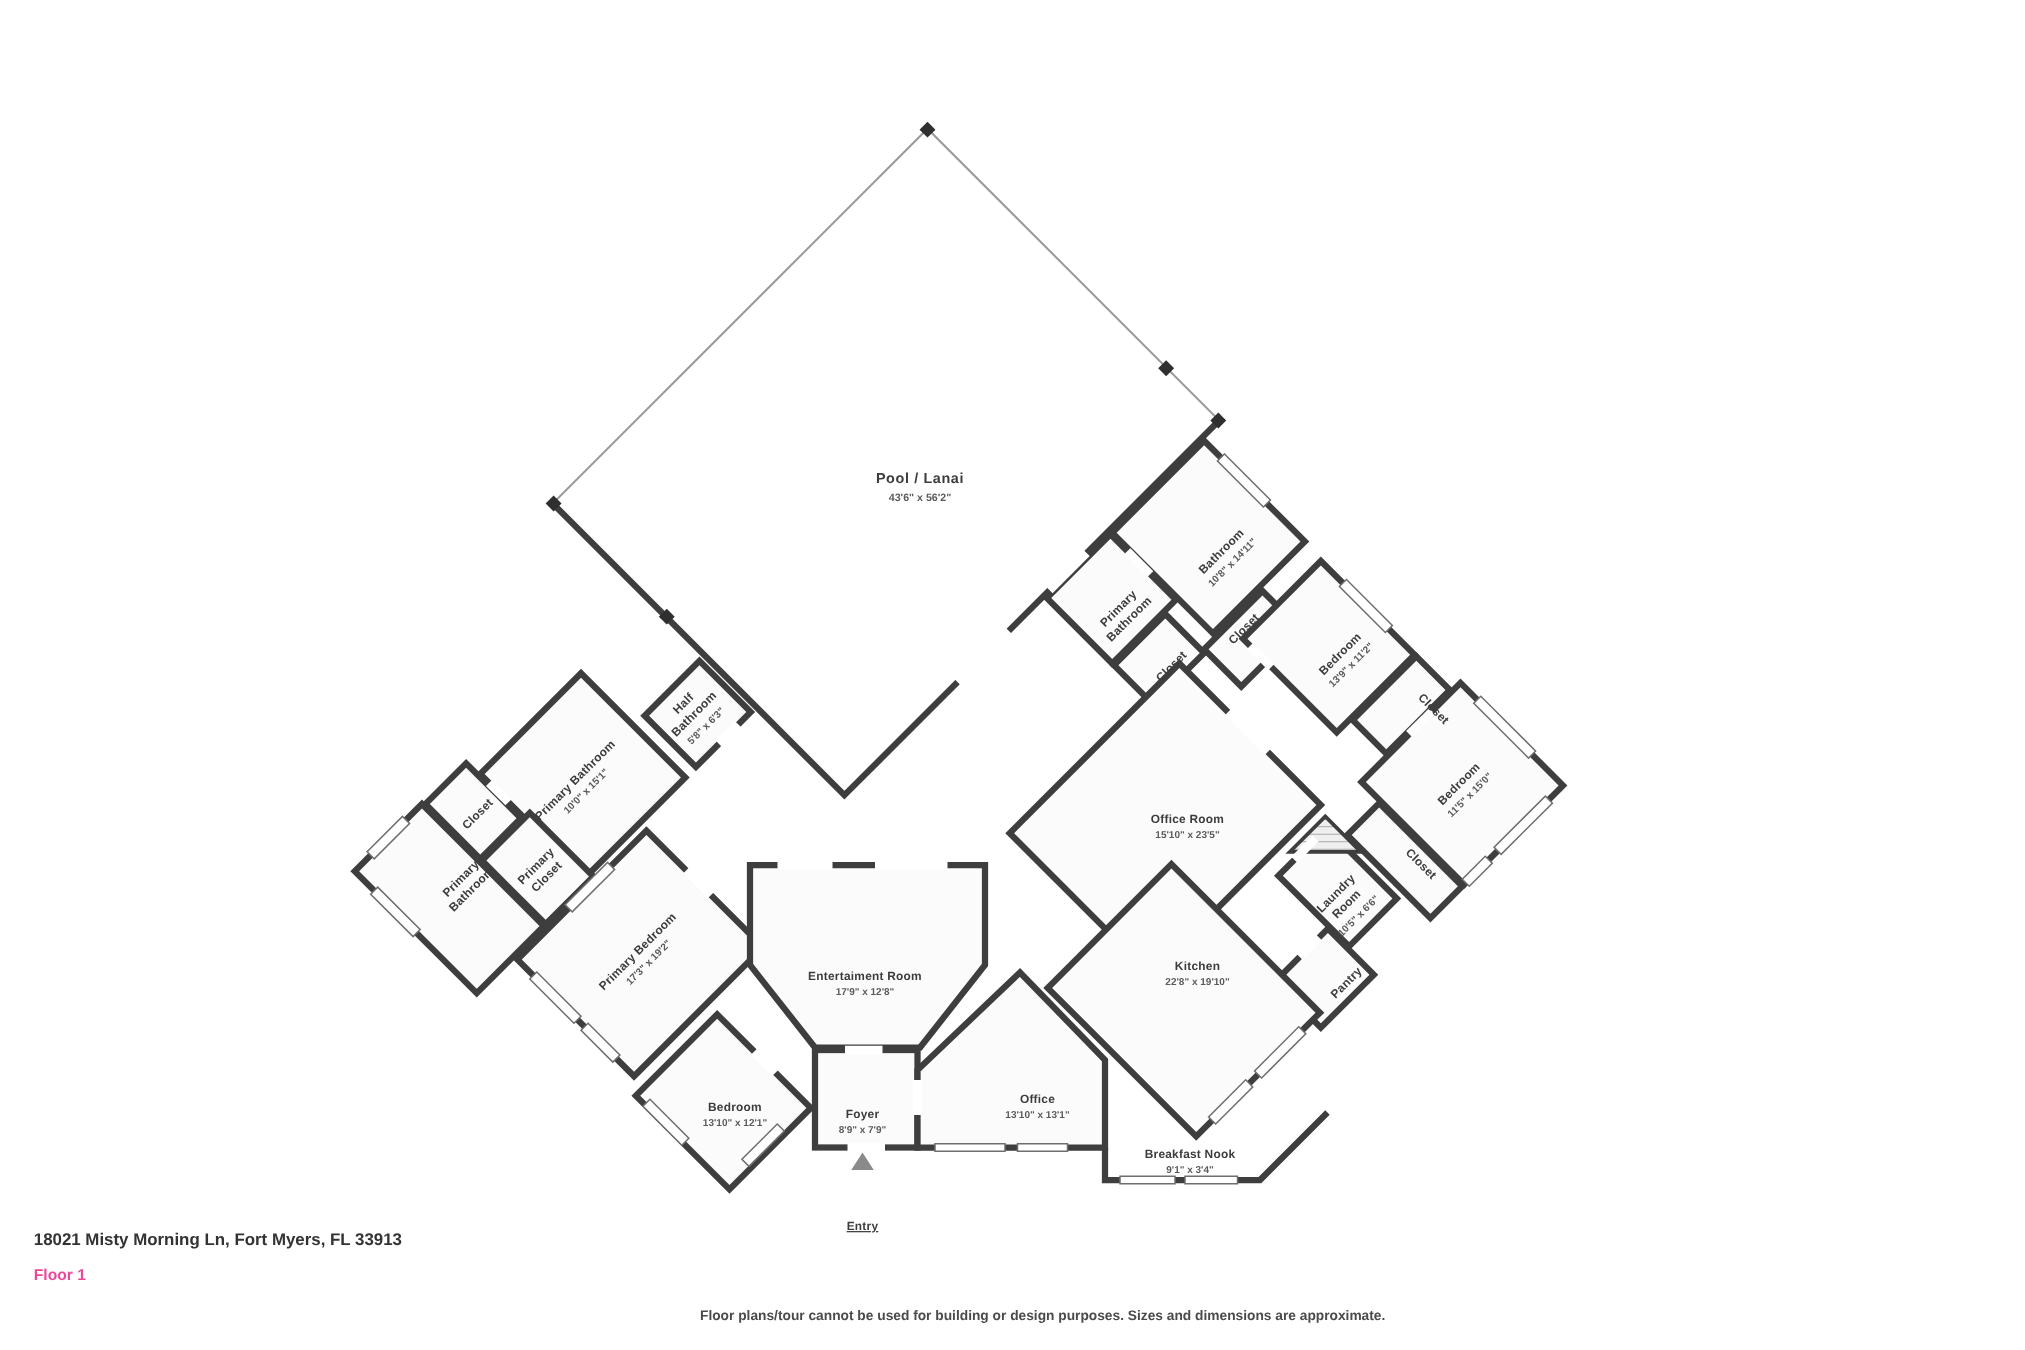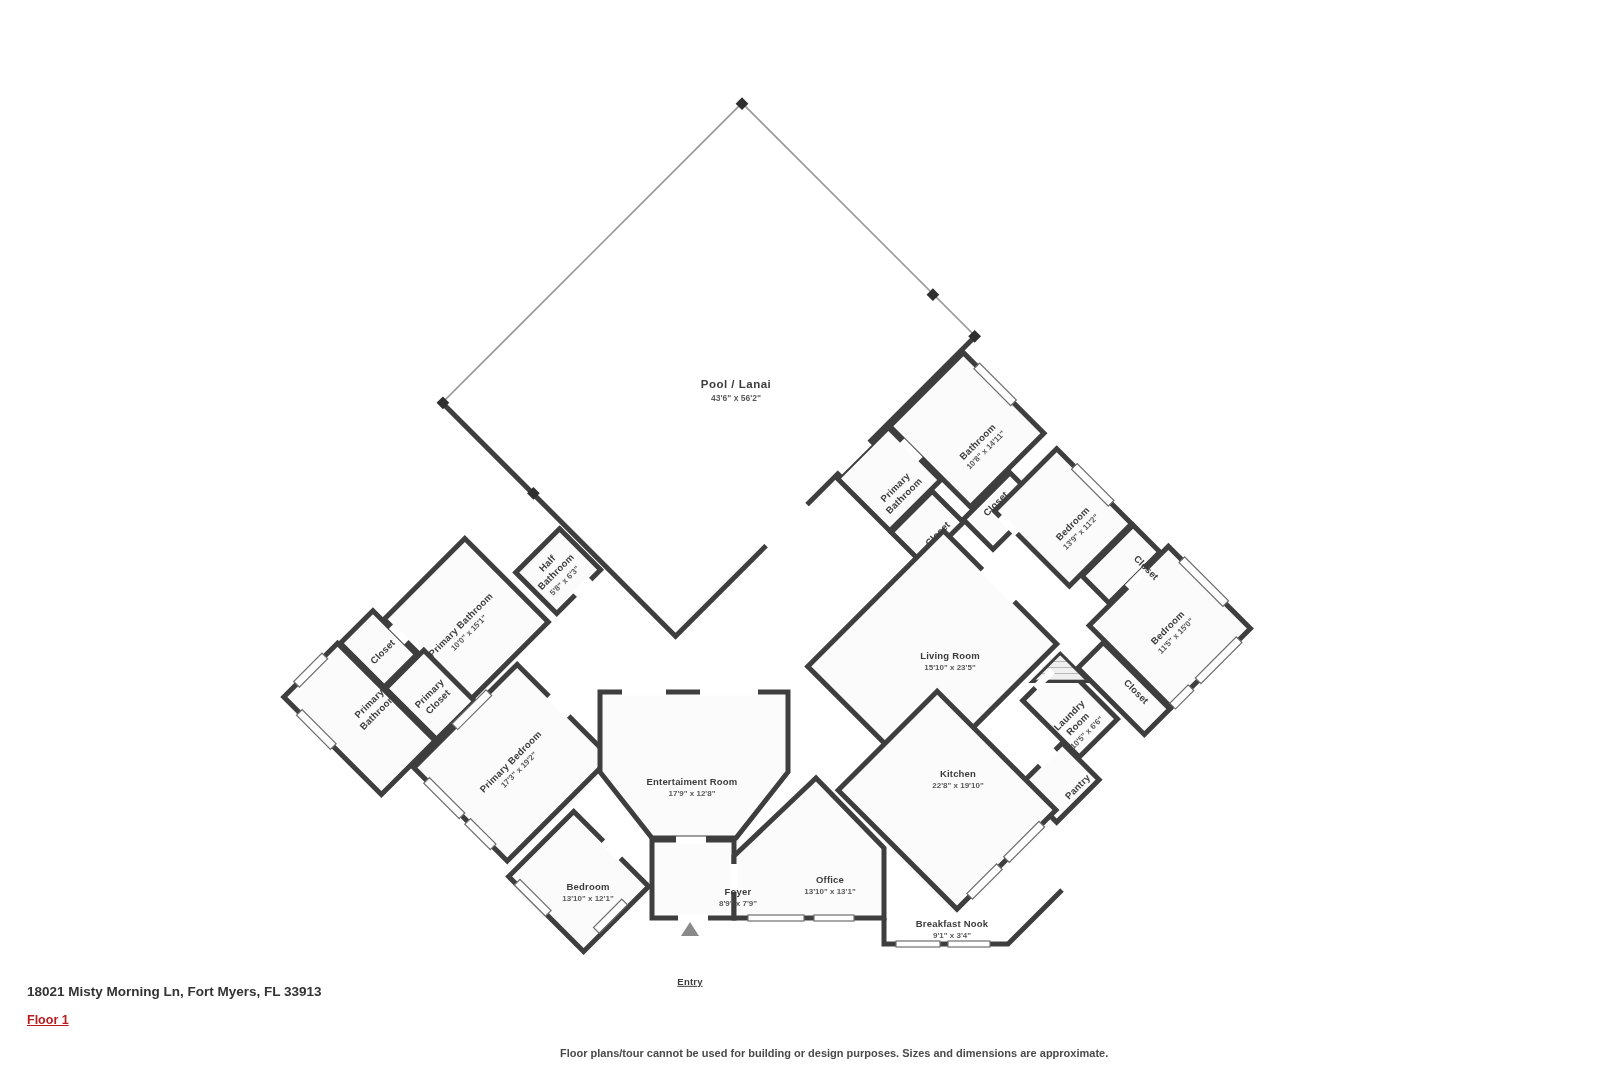--- a/index.html
+++ b/index.html
@@ -15,21 +15,21 @@
   .hatchtri{fill:url(#hatchP);stroke:var(--wall,#3e3e3e);stroke-width:3;}
   #labels{position:absolute;left:0;top:0;width:1620px;height:1080px;pointer-events:none;}
   .rlabel{position:absolute;text-align:center;color:var(--labelc,#3c3c3c);
           transform:translate(-50%,-50%) rotate(var(--r,0deg));
           white-space:pre-line;line-height:1.3;}
   .rlabel .nm{font-weight:bold;font-size:9.5px;display:block;letter-spacing:.2px;}
   .rlabel .dm{font-weight:bold;font-size:8px;display:block;color:#5a5a5a;margin-top:1px;}
   .poolsize .nm{font-size:11.5px;letter-spacing:.5px;}
   .poolsize .dm{font-size:8.5px;}
   .addr{position:absolute;left:27px;top:984px;font-weight:bold;font-size:13.5px;color:#333333;text-align:right;}
-  .floorlbl{position:absolute;left:27px;top:1013px;font-weight:bold;font-size:12.5px;color:#b91c1c;text-decoration:underline;}
+  .floorlbl{position:absolute;left:27px;top:1013px;font-weight:bold;font-size:12.5px;color:#ec4899;}
   .disc{position:absolute;left:560px;top:1018px;font-weight:bold;font-size:11px;color:#4a4a4a;margin-top:29px;}
 </style>
 </head>
 <body>
 
 <div id="page">
 
   <svg id="plan-svg" width="1620" height="1080" viewBox="0 0 1620 1080">
     <defs>
       <pattern id="poolDots" width="7" height="7" patternUnits="userSpaceOnUse">
@@ -131,38 +131,38 @@
       <div class="rlabel poolsize" style="left: 736px; top: 390px; --r: 0deg;"><span class="nm">Pool / Lanai</span><span class="dm">43'6" x 56'2"</span></div>
       <div class="rlabel" style="left: 982px; top: 446px; --r: -45deg;"><span class="nm">Bathroom</span><span class="dm">10'8" x 14'11"</span></div>
       <div class="rlabel" style="left: 900px; top: 492px; --r: -45deg;"><span class="nm">Primary
 Bathroom</span></div>
       <div class="rlabel" style="left: 938px; top: 534px; --r: -45deg;"><span class="nm">Closet</span></div>
       <div class="rlabel" style="left: 996px; top: 504px; --r: -45deg;"><span class="nm">Closet</span></div>
       <div class="rlabel" style="left: 1077px; top: 528px; --r: -45deg;"><span class="nm">Bedroom</span><span class="dm">13'9" x 11'2"</span></div>
       <div class="rlabel" style="left: 1146px; top: 568px; --r: 45deg;"><span class="nm">Closet</span></div>
       <div class="rlabel" style="left: 1172px; top: 632px; --r: -45deg;"><span class="nm">Bedroom</span><span class="dm">11'5" x 15'0"</span></div>
       <div class="rlabel" style="left: 1136px; top: 692px; --r: 45deg;"><span class="nm">Closet</span></div>
-      <div class="rlabel" style="left: 950px; top: 662px; --r: 0deg;"><span class="nm">Living Room</span><span class="dm">15'10" x 23'5"</span></div>
+      <div class="rlabel" style="left: 950px; top: 662px; --r: 0deg;"><span class="nm">Office Room</span><span class="dm">15'10" x 23'5"</span></div>
       <div class="rlabel" style="left: 1078px; top: 724px; --r: -45deg;"><span class="nm">Laundry
 Room</span><span class="dm">10'5" x 6'6"</span></div>
       <div class="rlabel" style="left: 1078px; top: 787px; --r: -45deg;"><span class="nm">Pantry</span></div>
       <div class="rlabel" style="left: 958px; top: 780px; --r: 0deg;"><span class="nm">Kitchen</span><span class="dm">22'8" x 19'10"</span></div>
       <div class="rlabel" style="left: 952px; top: 930px; --r: 0deg;"><span class="nm">Breakfast Nook</span><span class="dm">9'1" x 3'4"</span></div>
       <div class="rlabel" style="left: 556px; top: 572px; --r: -45deg;"><span class="nm">Half
 Bathroom</span><span class="dm">5'8" x 6'3"</span></div>
       <div class="rlabel" style="left: 465px; top: 629px; --r: -45deg;"><span class="nm">Primary Bathroom</span><span class="dm">10'0" x 15'1"</span></div>
       <div class="rlabel" style="left: 383px; top: 652px; --r: -45deg;"><span class="nm">Closet</span></div>
       <div class="rlabel" style="left: 434px; top: 698px; --r: -45deg;"><span class="nm">Primary
 Closet</span></div>
       <div class="rlabel" style="left: 374px; top: 708px; --r: -45deg;"><span class="nm">Primary
 Bathroom</span></div>
       <div class="rlabel" style="left: 515px; top: 766px; --r: -45deg;"><span class="nm">Primary Bedroom</span><span class="dm">17'3" x 19'2"</span></div>
       <div class="rlabel" style="left: 588px; top: 893px; --r: 0deg;"><span class="nm">Bedroom</span><span class="dm">13'10" x 12'1"</span></div>
       <div class="rlabel" style="left: 692px; top: 757px; margin-top: 31px; --r: 0deg;"><span class="nm">Entertaiment Room</span><span class="dm">17'9" x 12'8"</span></div>
-      <div class="rlabel" style="left: 738px; top: 898px; --r: 0deg;"><span class="nm">Foyer</span><span class="dm">8'9" x 7'9"</span></div>
+      <div class="rlabel" style="left: 690px; top: 898px; --r: 0deg;"><span class="nm">Foyer</span><span class="dm">8'9" x 7'9"</span></div>
       <div class="rlabel" style="left: 830px; top: 886px; --r: 0deg;"><span class="nm">Office</span><span class="dm">13'10" x 13'1"</span></div>
       <div class="rlabel" style="left: 690px; top: 982px; text-decoration: underline; --r: 0deg;"><span class="nm">Entry</span></div>
     </div>
 
   <div class="addr">18021 Misty Morning Ln, Fort Myers, FL 33913</div>
   <div class="floorlbl">Floor 1</div>
   <div class="disc">Floor plans/tour cannot be used for building or design purposes. Sizes and dimensions are approximate.</div>
 </div>
 
 </body></html>

